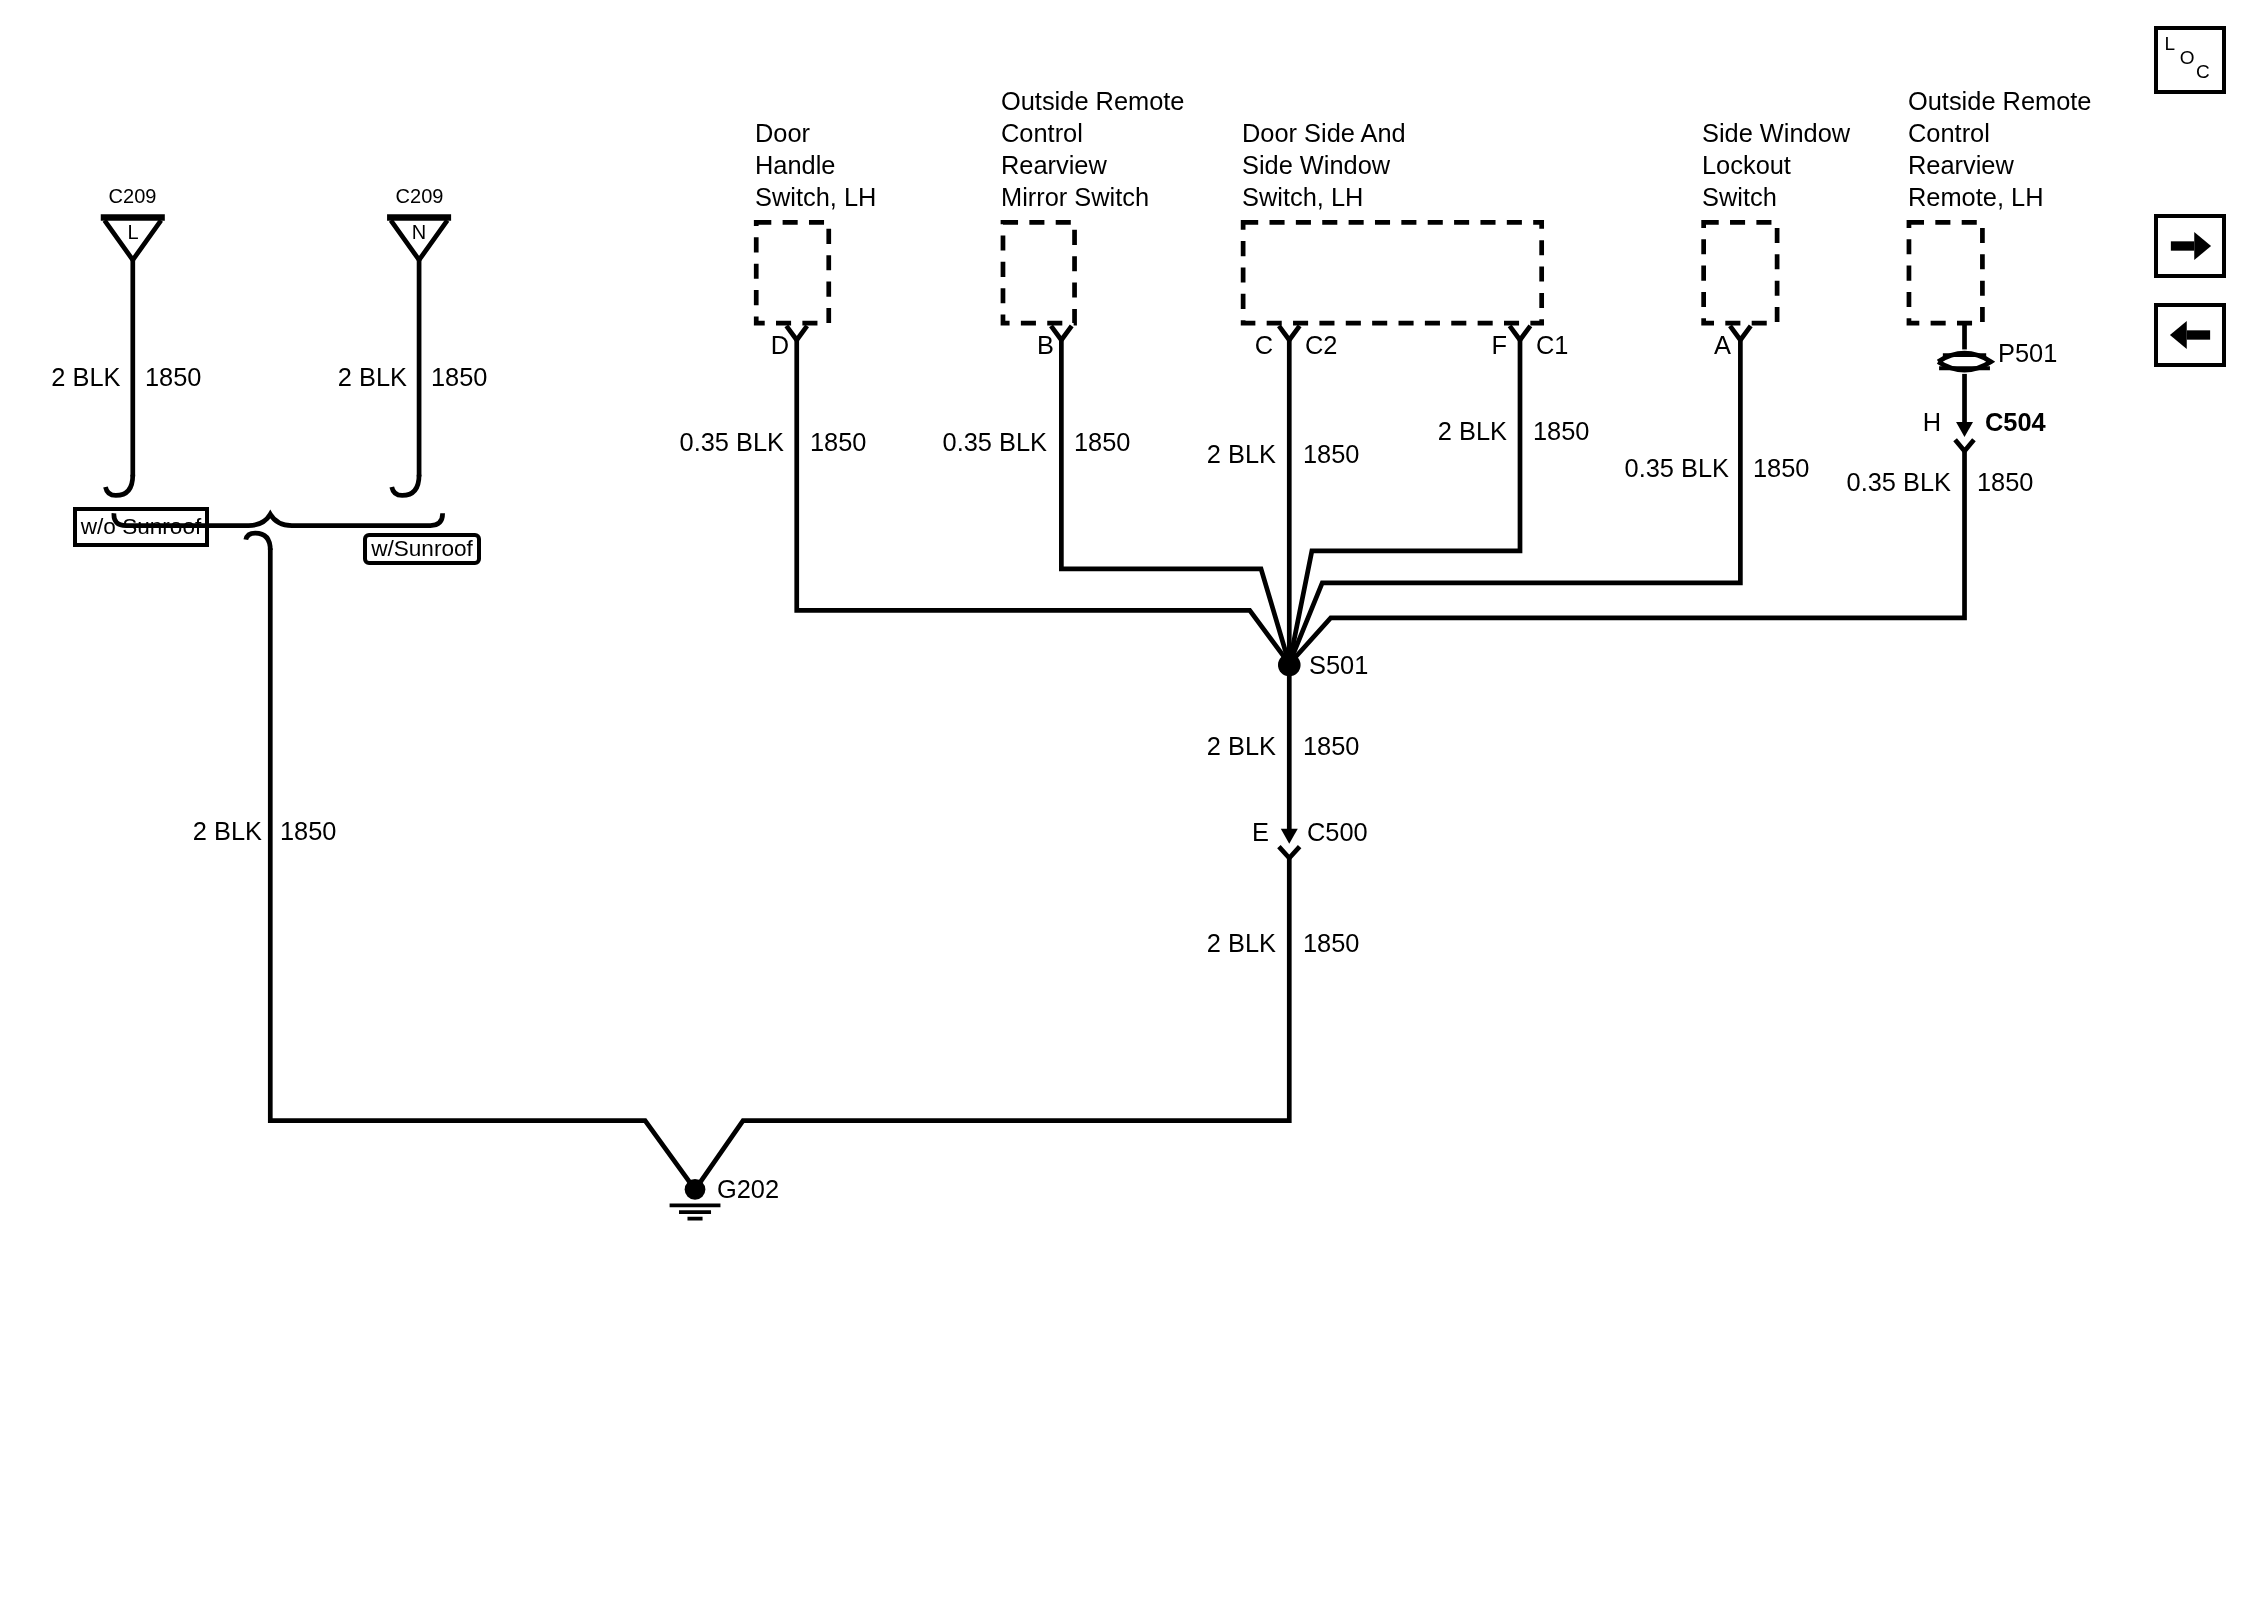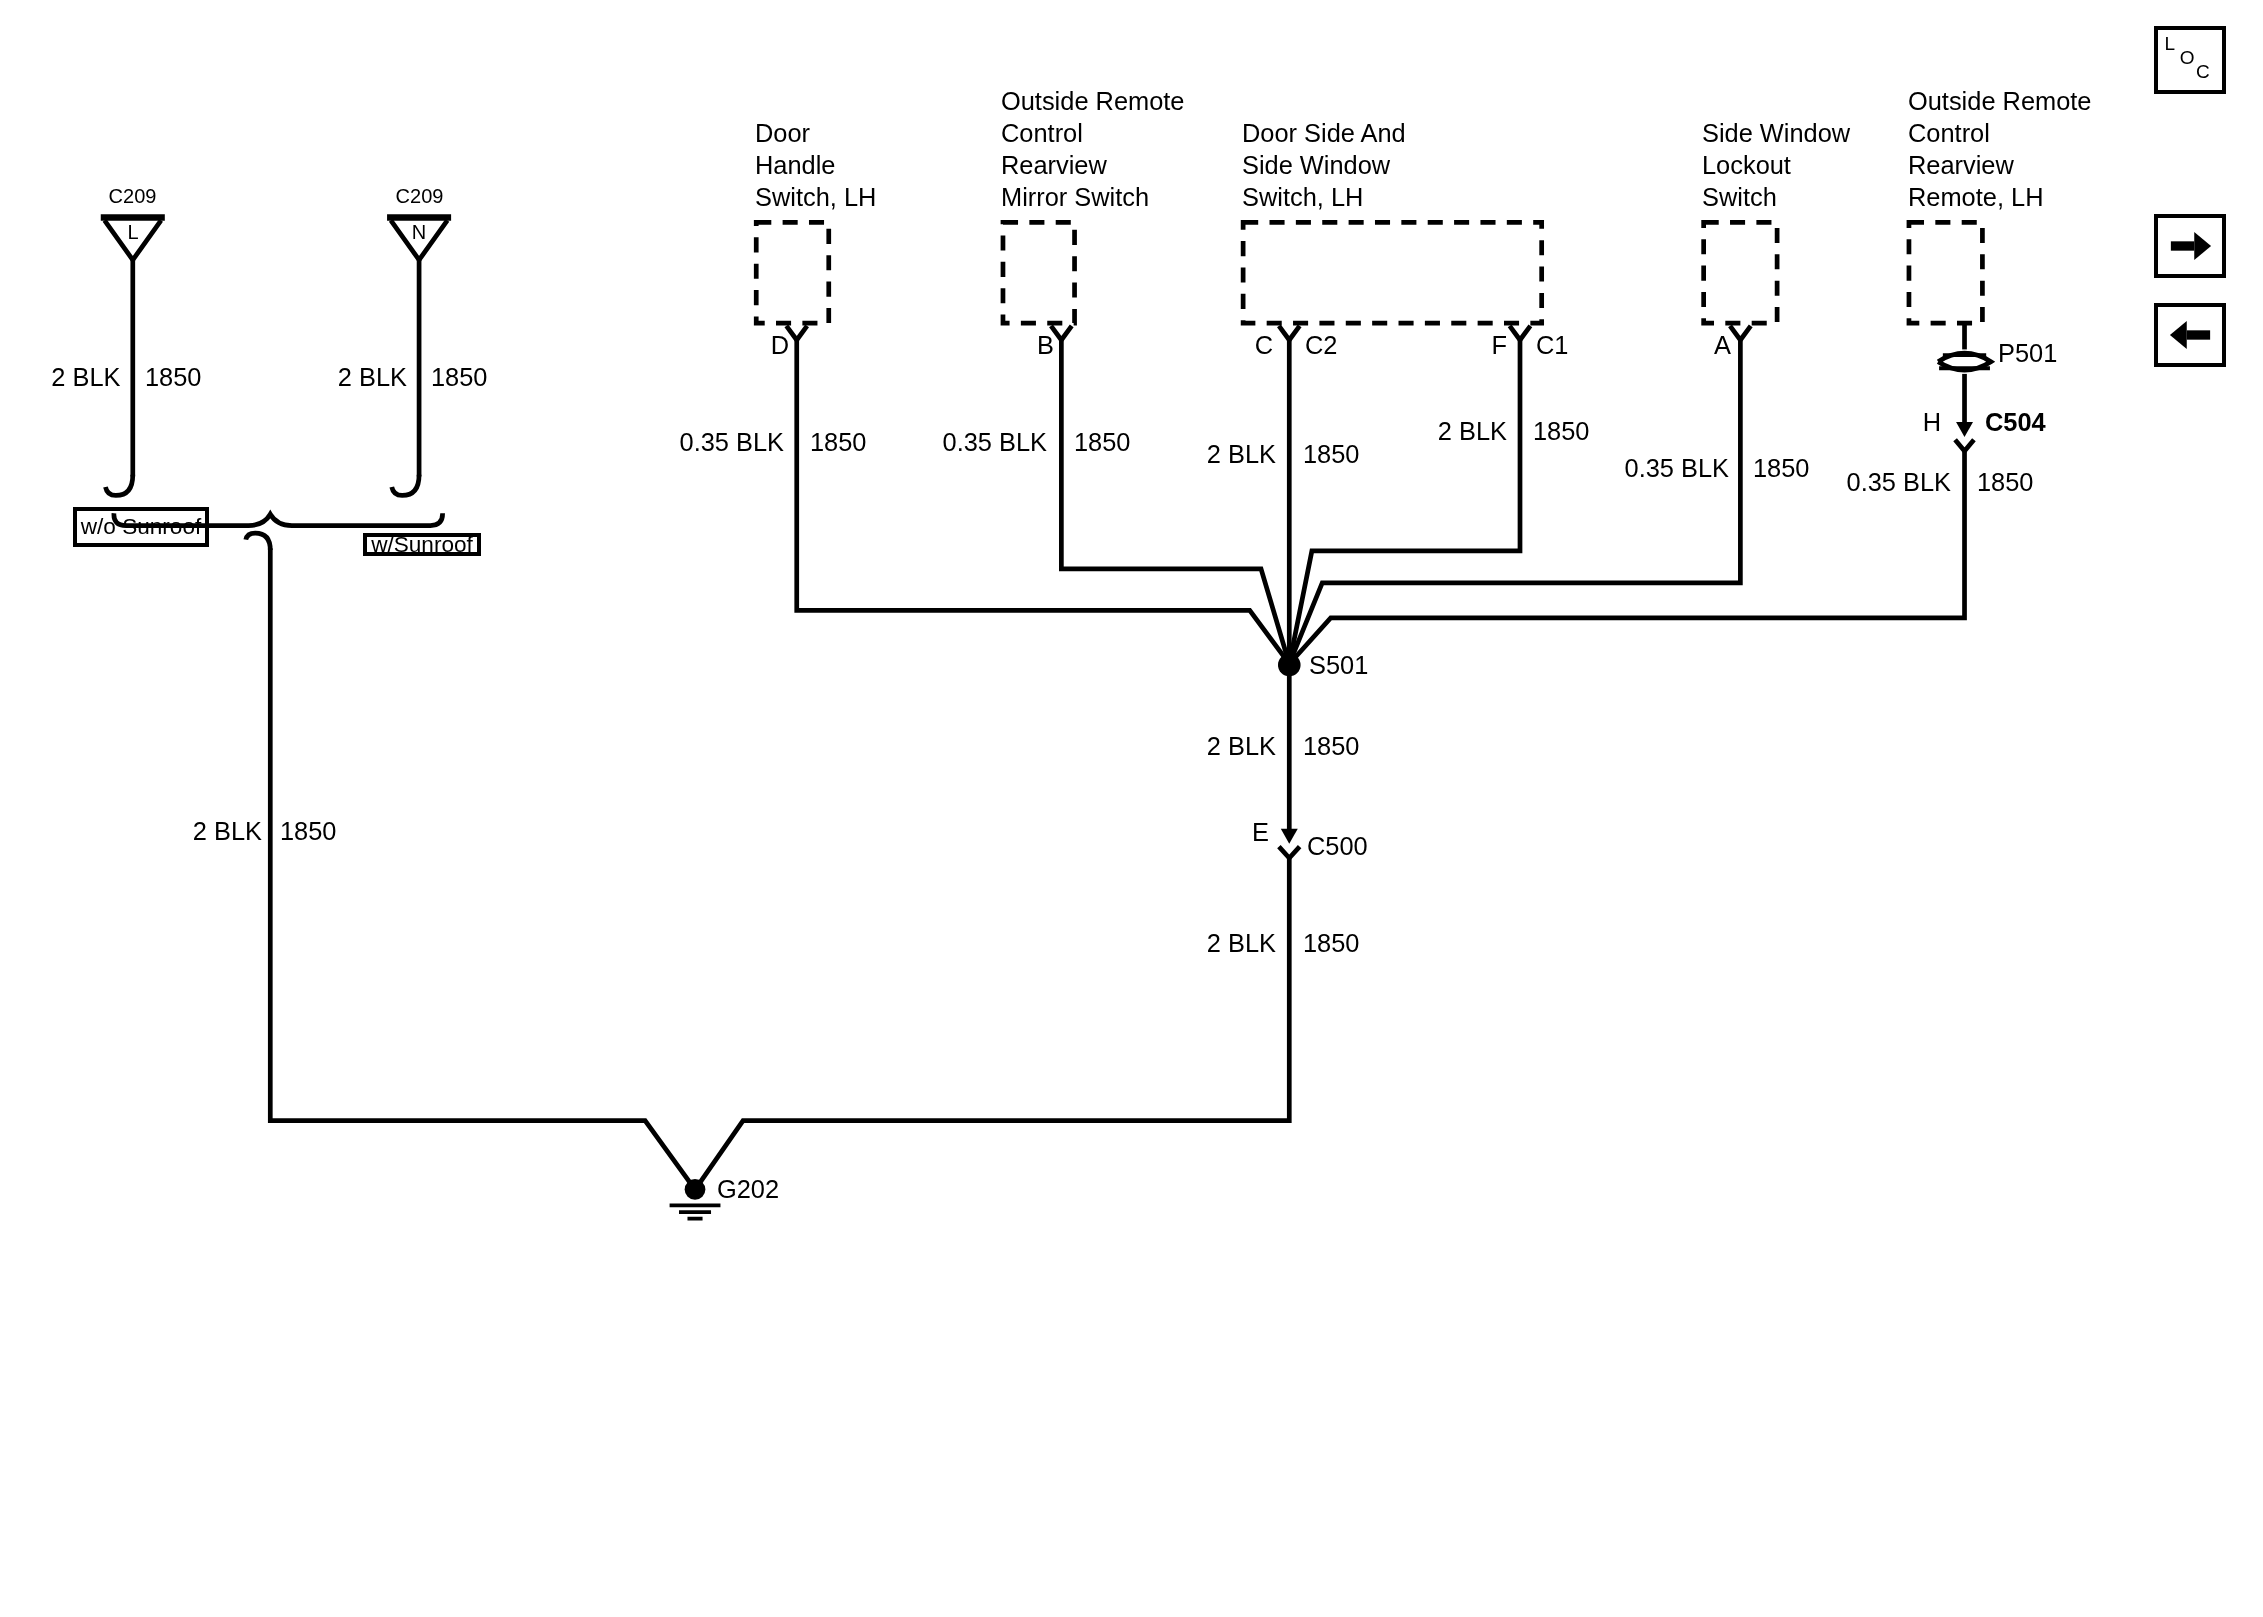--- a/index.html
+++ b/index.html
@@ -110,21 +110,21 @@
   <div class="abs sm ctr" style="left:105px;top:221px;width:56px;">L</div>
   <div class="abs sm ctr" style="left:363px;top:185px;width:113px;">C209</div>
   <div class="abs sm ctr" style="left:391px;top:221px;width:56px;">N</div>
 
   <div class="abs lbl rt" style="left:7.5px;top:361px;width:113px;">2 BLK</div>
   <div class="abs lbl" style="left:145px;top:361px;">1850</div>
   <div class="abs lbl rt" style="left:294px;top:361px;width:113px;">2 BLK</div>
   <div class="abs lbl" style="left:431px;top:361px;">1850</div>
 
   <div class="varbox" style="left:73px;top:507px;width:136px;height:40px;">w/o Sunroof</div>
-  <div class="varbox" style="left:363px;top:533px;width:118px;height:23px;">w/Sunroof</div>
+  <div class="varbox" style="left:363px;top:533px;width:118px;height:32px;border-radius:6px;">w/Sunroof</div>
   <div class="abs lbl rt" style="left:149px;top:815px;width:113px;">2 BLK</div>
   <div class="abs lbl" style="left:280px;top:815px;">1850</div>
 
   <div class="abs lbl" style="left:755px;top:117px;">
     <div>Door</div>
     <div>Handle</div>
     <div>Switch, LH</div>
   </div>
   <div class="abs lbl" style="left:1001px;top:85px;">
     <div>Outside Remote</div>
@@ -171,21 +171,21 @@
   <div class="abs lbl" style="left:1977px;top:466px;">1850</div>
 
   <div class="abs lbl" style="left:1998px;top:337px;">P501</div>
   <div class="abs lbl rt" style="left:1898px;top:406px;width:43px;">H</div>
   <div class="abs lbl" style="left:1985px;top:406px;font-weight:bold;">C504</div>
 
   <div class="abs lbl" style="left:1309px;top:649px;">S501</div>
   <div class="abs lbl rt" style="left:1163px;top:730px;width:113px;">2 BLK</div>
   <div class="abs lbl" style="left:1303px;top:730px;">1850</div>
   <div class="abs lbl rt" style="left:1226px;top:816px;width:43px;">E</div>
-  <div class="abs lbl" style="left:1307px;top:816px;margin-top:14px;">C500</div>
+  <div class="abs lbl" style="left:1307px;top:816px;">C500</div>
   <div class="abs lbl rt" style="left:1163px;top:927px;width:113px;">2 BLK</div>
   <div class="abs lbl" style="left:1303px;top:927px;">1850</div>
   <div class="abs lbl" style="left:717px;top:1173px;">G202</div>
 
   <div class="locbox" style="left:2154px;top:26px;width:72px;height:68px;">
     <span class="loc-l">L</span>
     <span class="loc-o">O</span>
     <span class="loc-c">C</span>
   </div>
   <div class="navbox" style="left:2154px;top:214px;width:72px;height:64px;">

